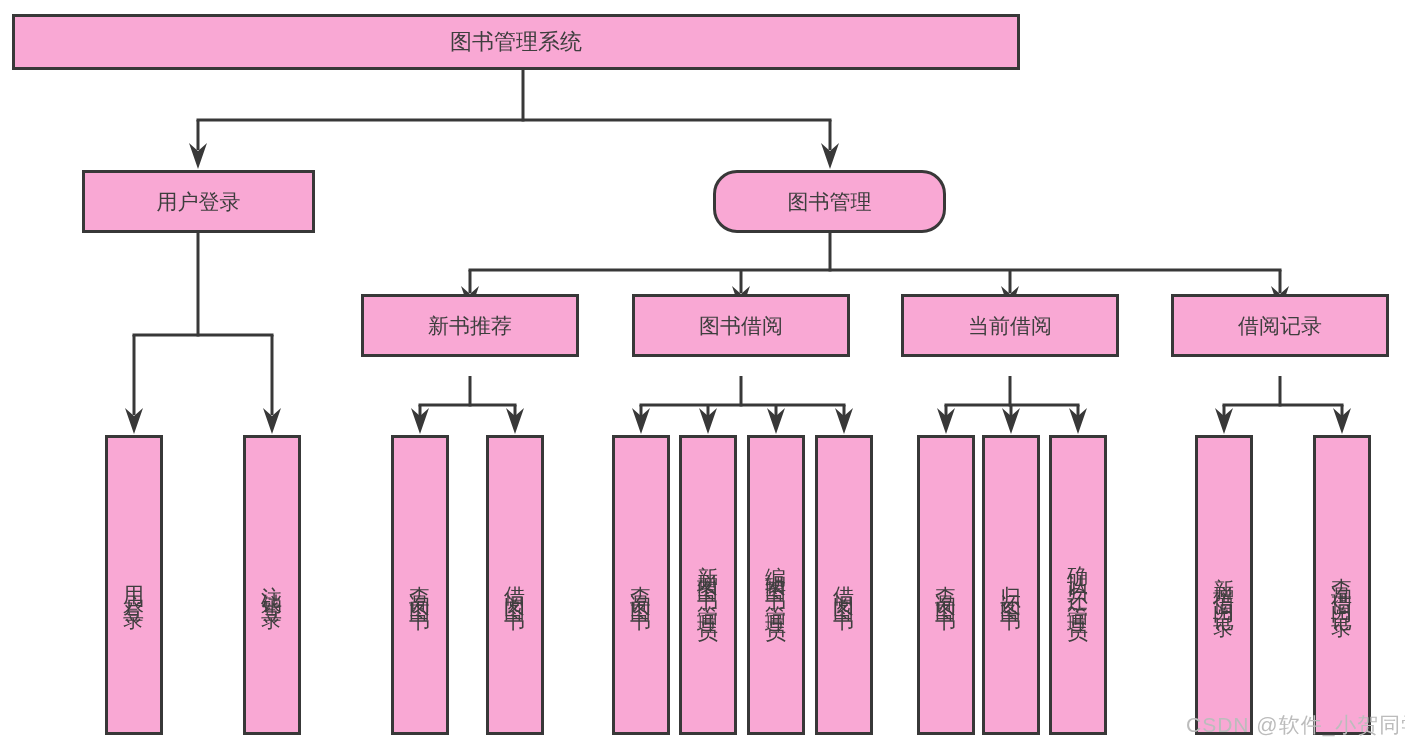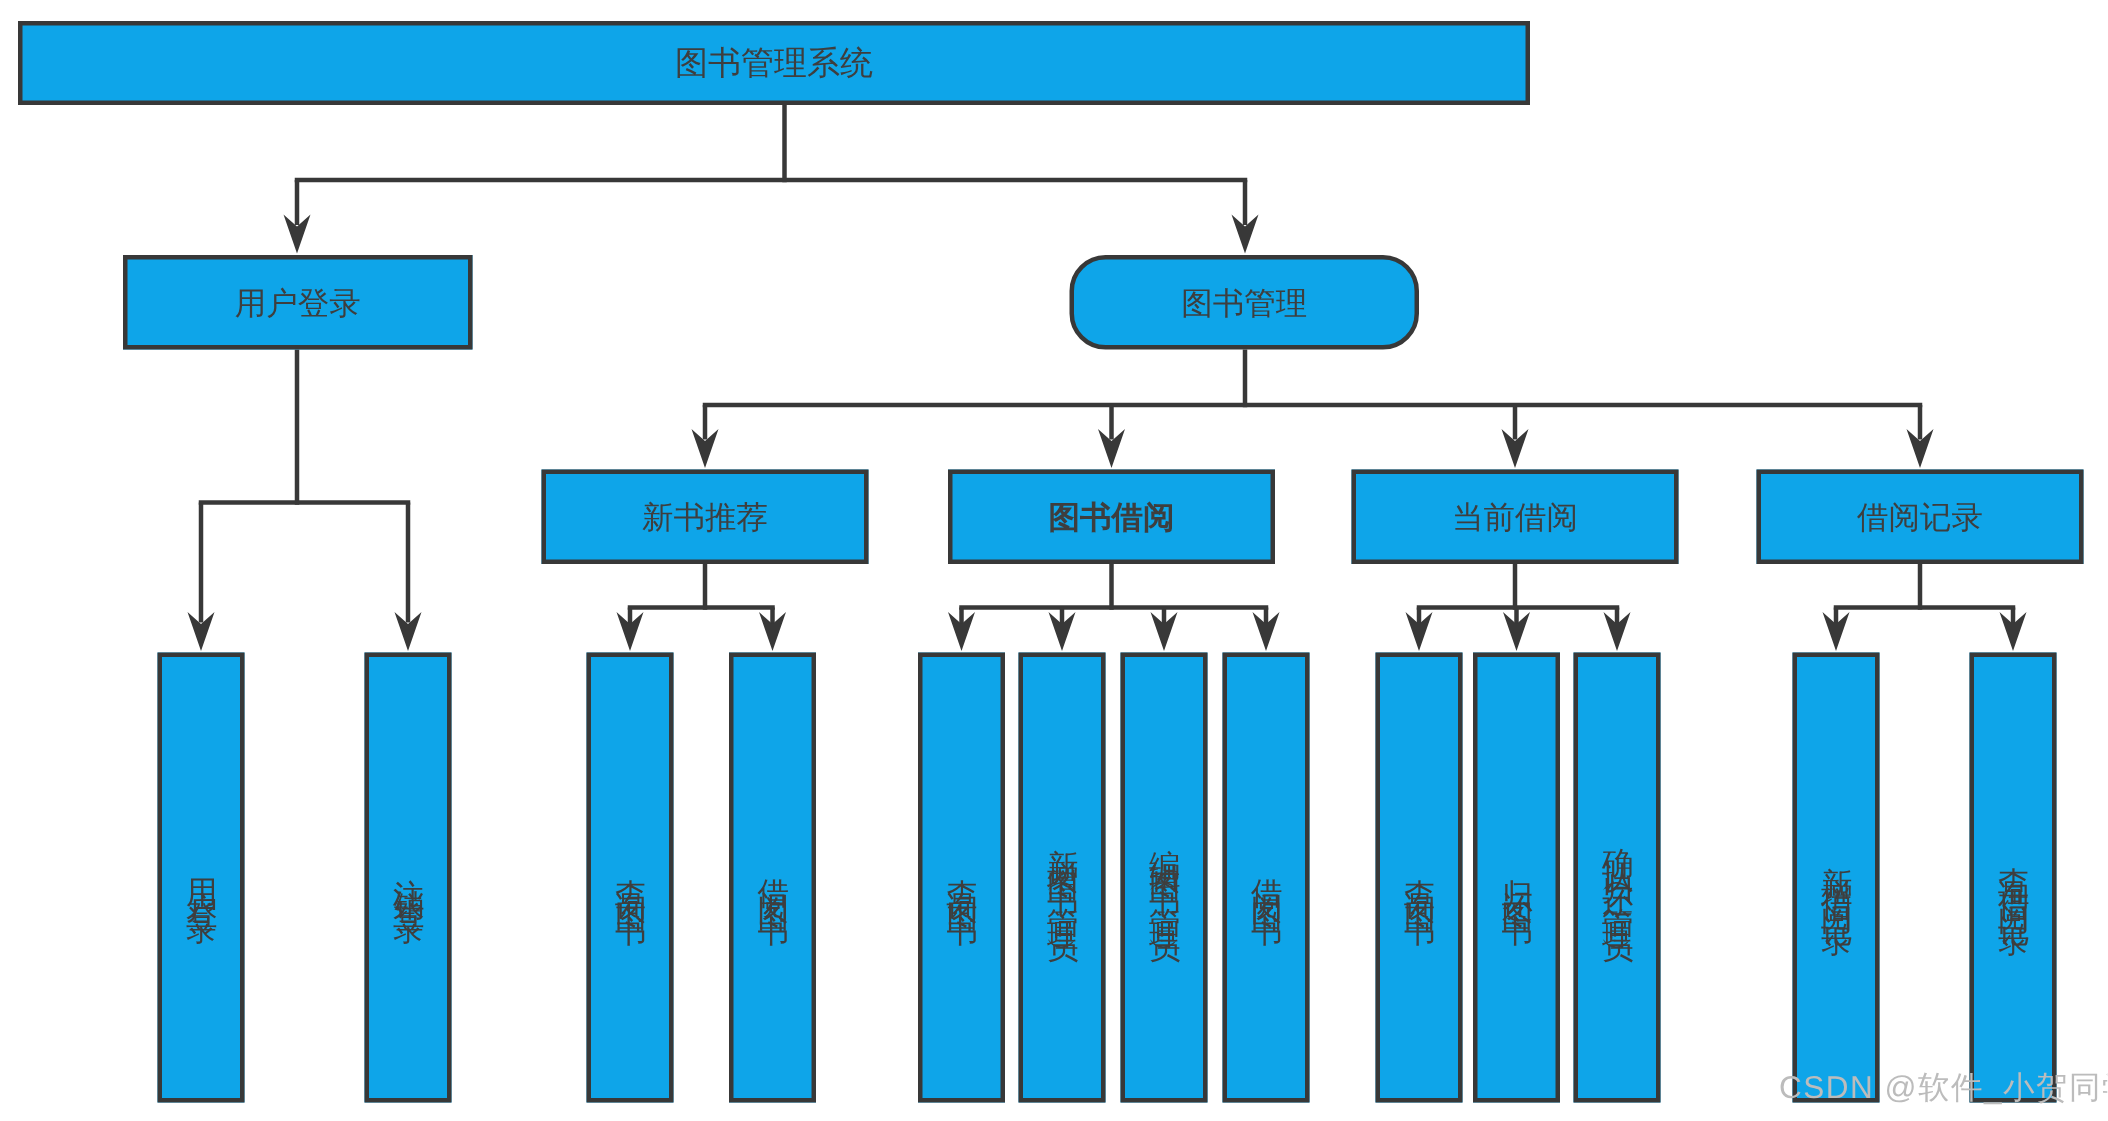--- a/index.html
+++ b/index.html
@@ -8,41 +8,41 @@
     width: 1405px;
     height: 747px;
     background: #ffffff;
     font-family: "Liberation Sans", "DejaVu Sans", sans-serif;
     overflow: hidden;
   }
   .box {
     position: absolute;
     box-sizing: border-box;
     border: 3px solid #383838;
-    background: #0ea5e9;
+    background: #f9a8d4;
     display: flex;
     align-items: center;
     justify-content: center;
     color: #3e3e3e;
     z-index: 2;
   }
   .root-box   { left: 12px;  top: 14px;  width: 1008px; height: 56px; font-size: 22px; }
   .branch-box { top: 170px; width: 233px; height: 63px; font-size: 21px; }
-  .module-box { top: 313px; width: 218px; height: 63px; font-size: 21px; }
+  .module-box { top: 294px; width: 218px; height: 63px; font-size: 21px; }
   .leaf-box   { top: 435px; width: 58px;  height: 300px; font-size: 21px; }
   .leaf-box .vtext {
     writing-mode: vertical-rl;
     letter-spacing: 8px;
     line-height: 1;
     max-height: 288px;
   }
   #b-user   { left: 82px; }
   #b-mgmt   { left: 713px; border-radius: 24px; }
   #m-recommend { left: 361px; }
-  #m-borrow    { left: 632px; font-weight: bold; }
+  #m-borrow    { left: 632px; }
   #m-current   { left: 901px; }
   #m-records   { left: 1171px; }
   #lf-0  { left: 105px; }
   #lf-1  { left: 243px; }
   #lf-2  { left: 391px; }
   #lf-3  { left: 486px; }
   #lf-4  { left: 612px; }
   #lf-5  { left: 679px; }
   #lf-6  { left: 747px; }
   #lf-7  { left: 815px; }

